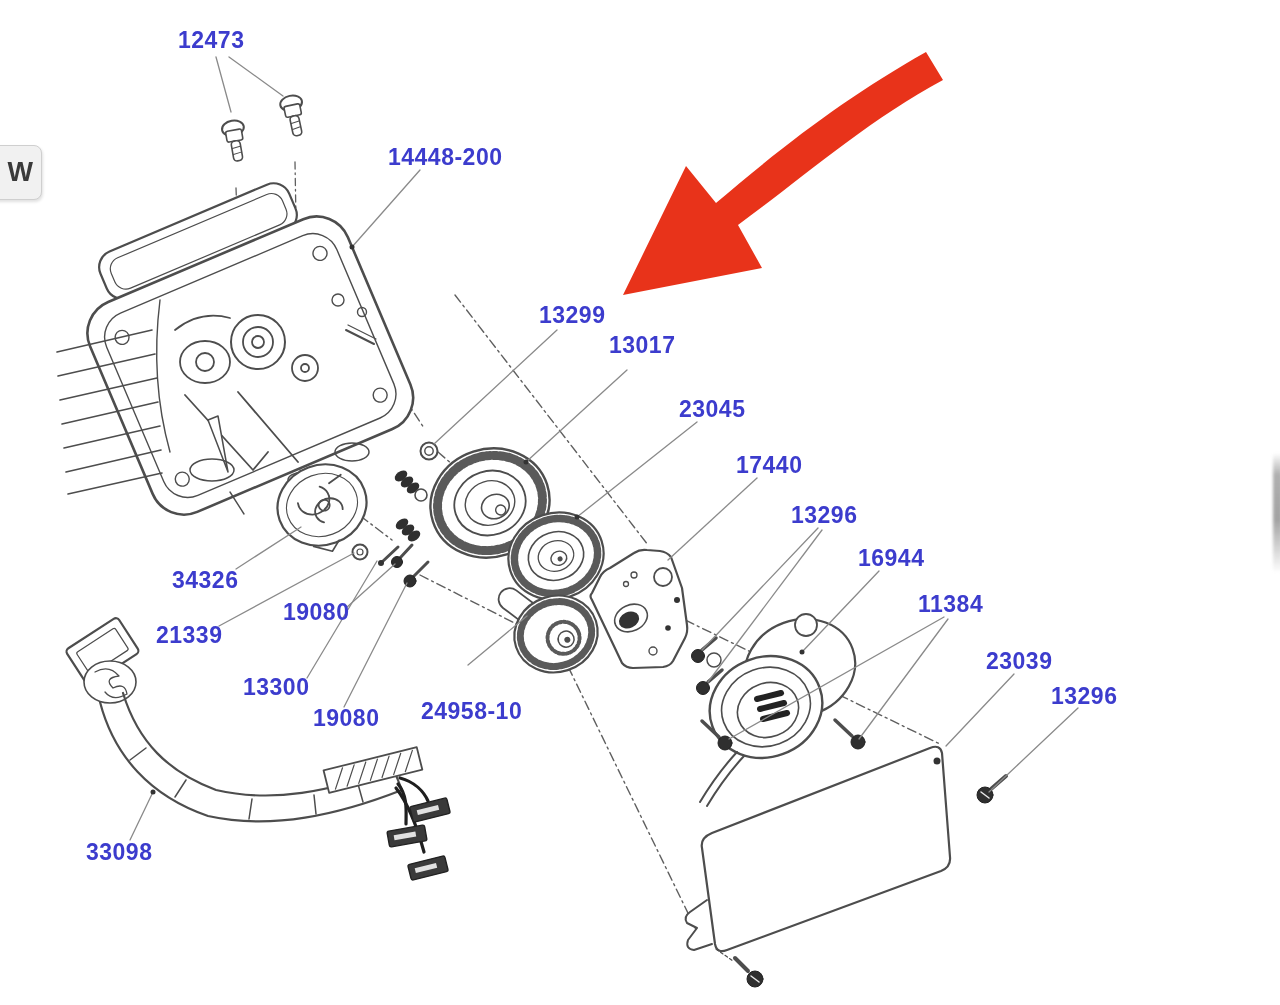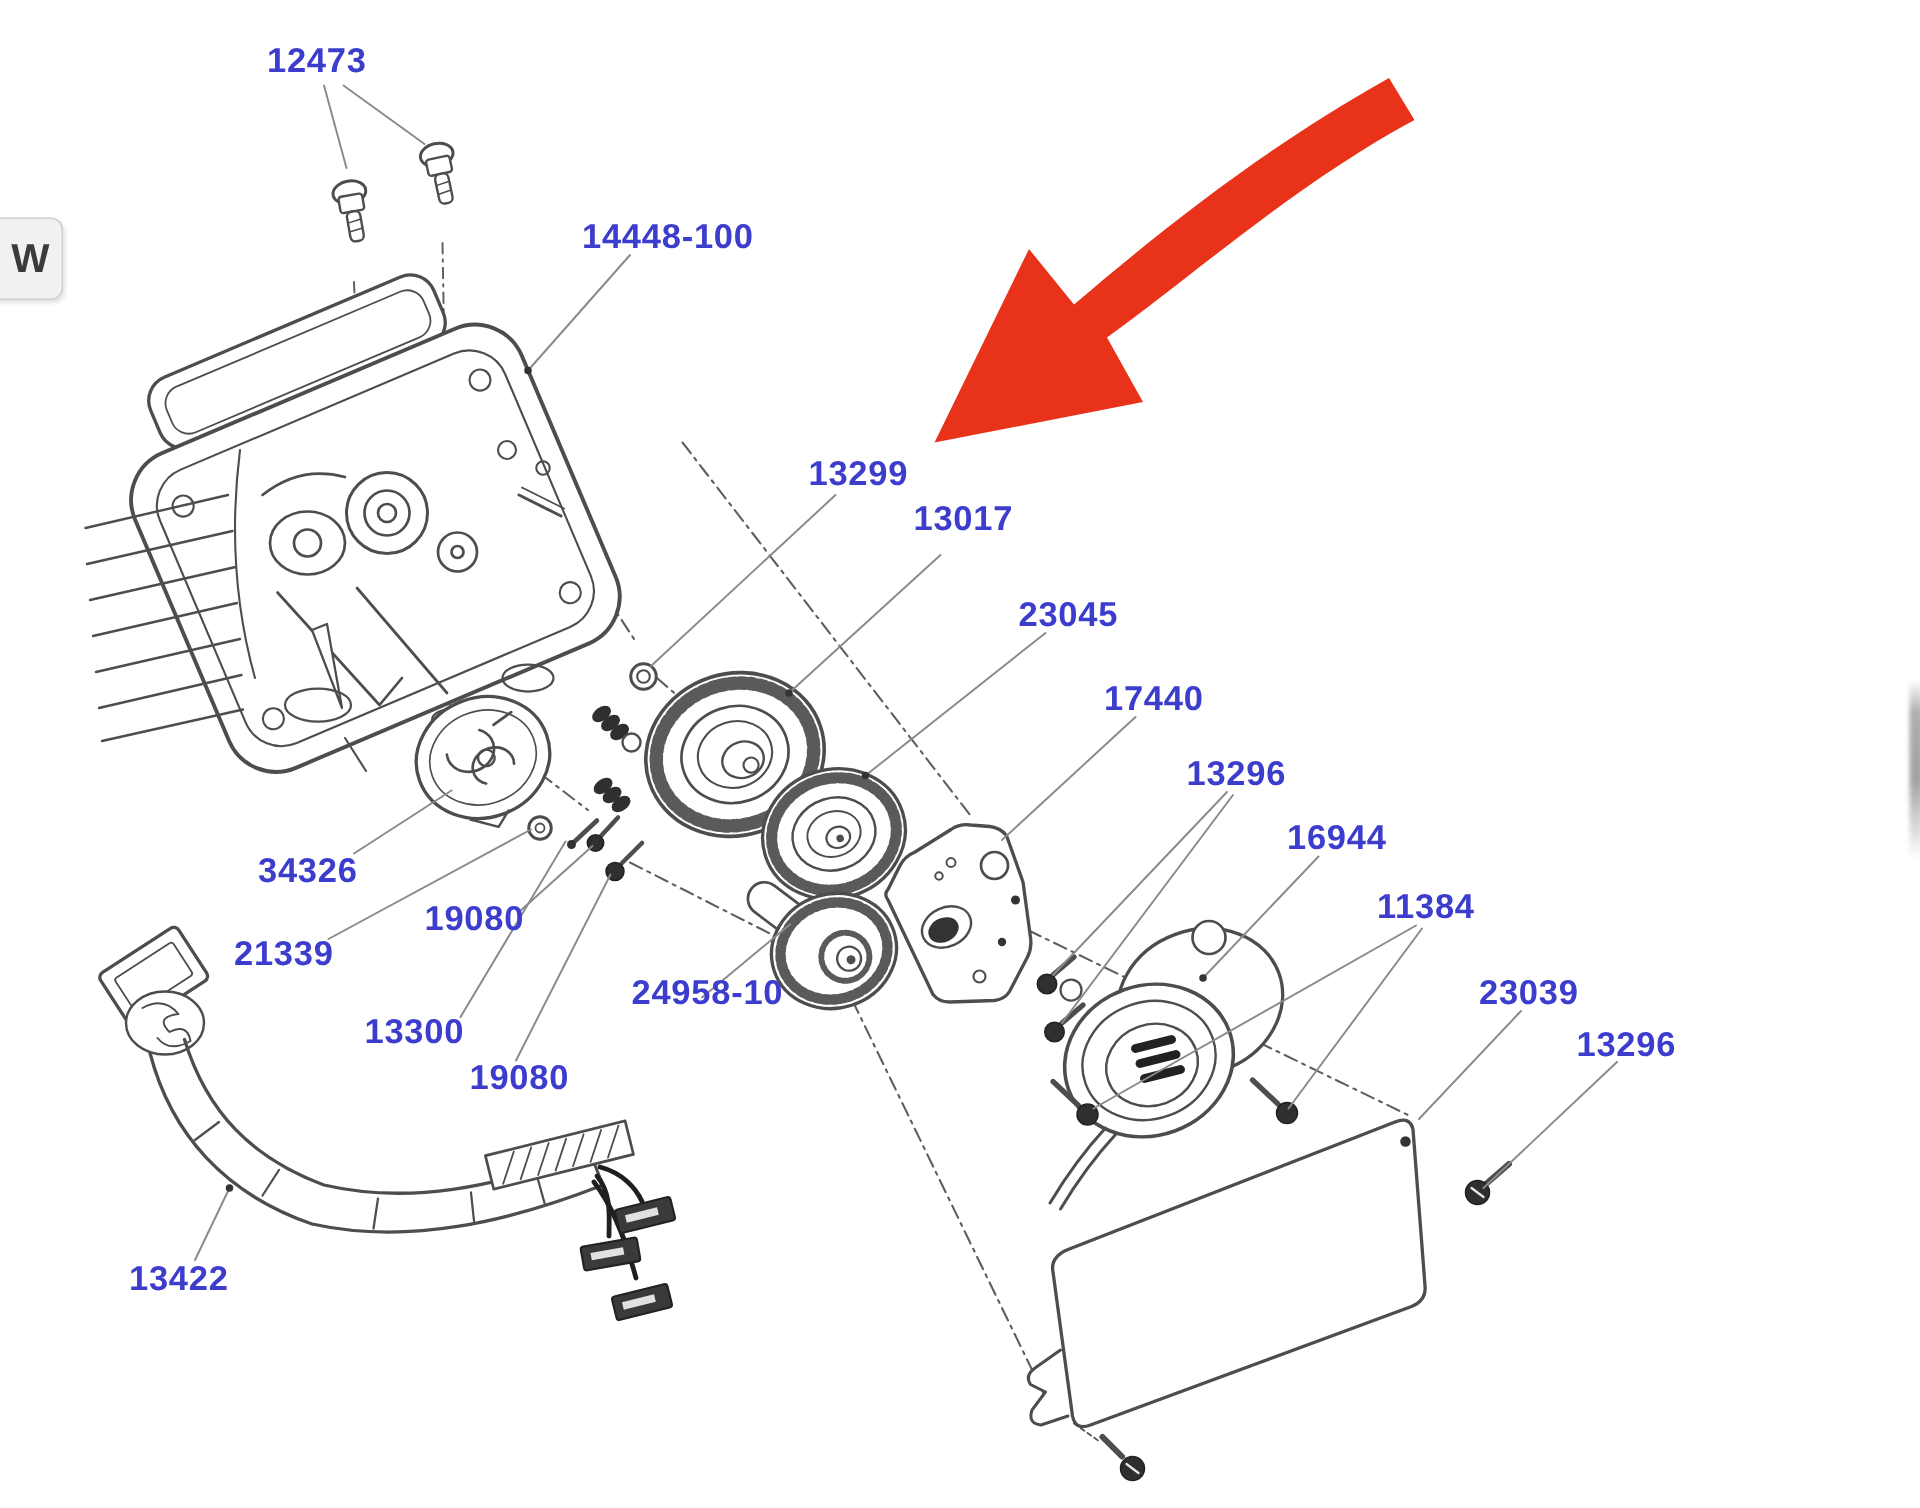--- a/index.html
+++ b/index.html
@@ -324,37 +324,37 @@
       <circle cx="577" cy="517" r="2.5" fill="#333" stroke="none"></circle>
       <circle cx="802" cy="652" r="2.5" fill="#333" stroke="none"></circle>
       <circle cx="352" cy="247" r="2.5" fill="#333" stroke="none"></circle>
       <circle cx="153" cy="792" r="2.5" fill="#333" stroke="none"></circle>
     </g>
 
     <path class="arrow-shape" d="M926 52 L943 80 C865 122 800 180 738 225 L762 268 L623 295 L686 166 L716 203 C790 140 850 95 926 52 Z"></path>
   </svg>
 
   <div class="plbl" style="left:178px;top:29px">12473</div>
-  <div class="plbl" style="left:388px;top:146px">14448-100</div>
+  <div class="plbl" style="left:388px;top:146px">14448-200</div>
   <div class="plbl" style="left:539px;top:304px">13299</div>
   <div class="plbl" style="left:609px;top:334px">13017</div>
   <div class="plbl" style="left:679px;top:398px">23045</div>
   <div class="plbl" style="left:736px;top:454px">17440</div>
   <div class="plbl" style="left:791px;top:504px">13296</div>
   <div class="plbl" style="left:858px;top:547px">16944</div>
   <div class="plbl" style="left:918px;top:593px">11384</div>
   <div class="plbl" style="left:986px;top:650px">23039</div>
   <div class="plbl" style="left:1051px;top:685px">13296</div>
   <div class="plbl" style="left:172px;top:569px">34326</div>
   <div class="plbl" style="left:156px;top:624px">21339</div>
   <div class="plbl" style="left:283px;top:601px">19080</div>
   <div class="plbl" style="left:243px;top:676px">13300</div>
   <div class="plbl" style="left:313px;top:707px">19080</div>
-  <div class="plbl" style="left:421px;top:650px">24958-10</div>
-  <div class="plbl" style="left:86px;top:841px">13422</div>
+  <div class="plbl" style="left:421px;top:700px">24958-10</div>
+  <div class="plbl" style="left:86px;top:841px">33098</div>
 
   <div id="view-button">
     <span>W</span>
   </div>
 
   <div id="edge-artifact"></div>
 
 </div>
 
 </body></html>

